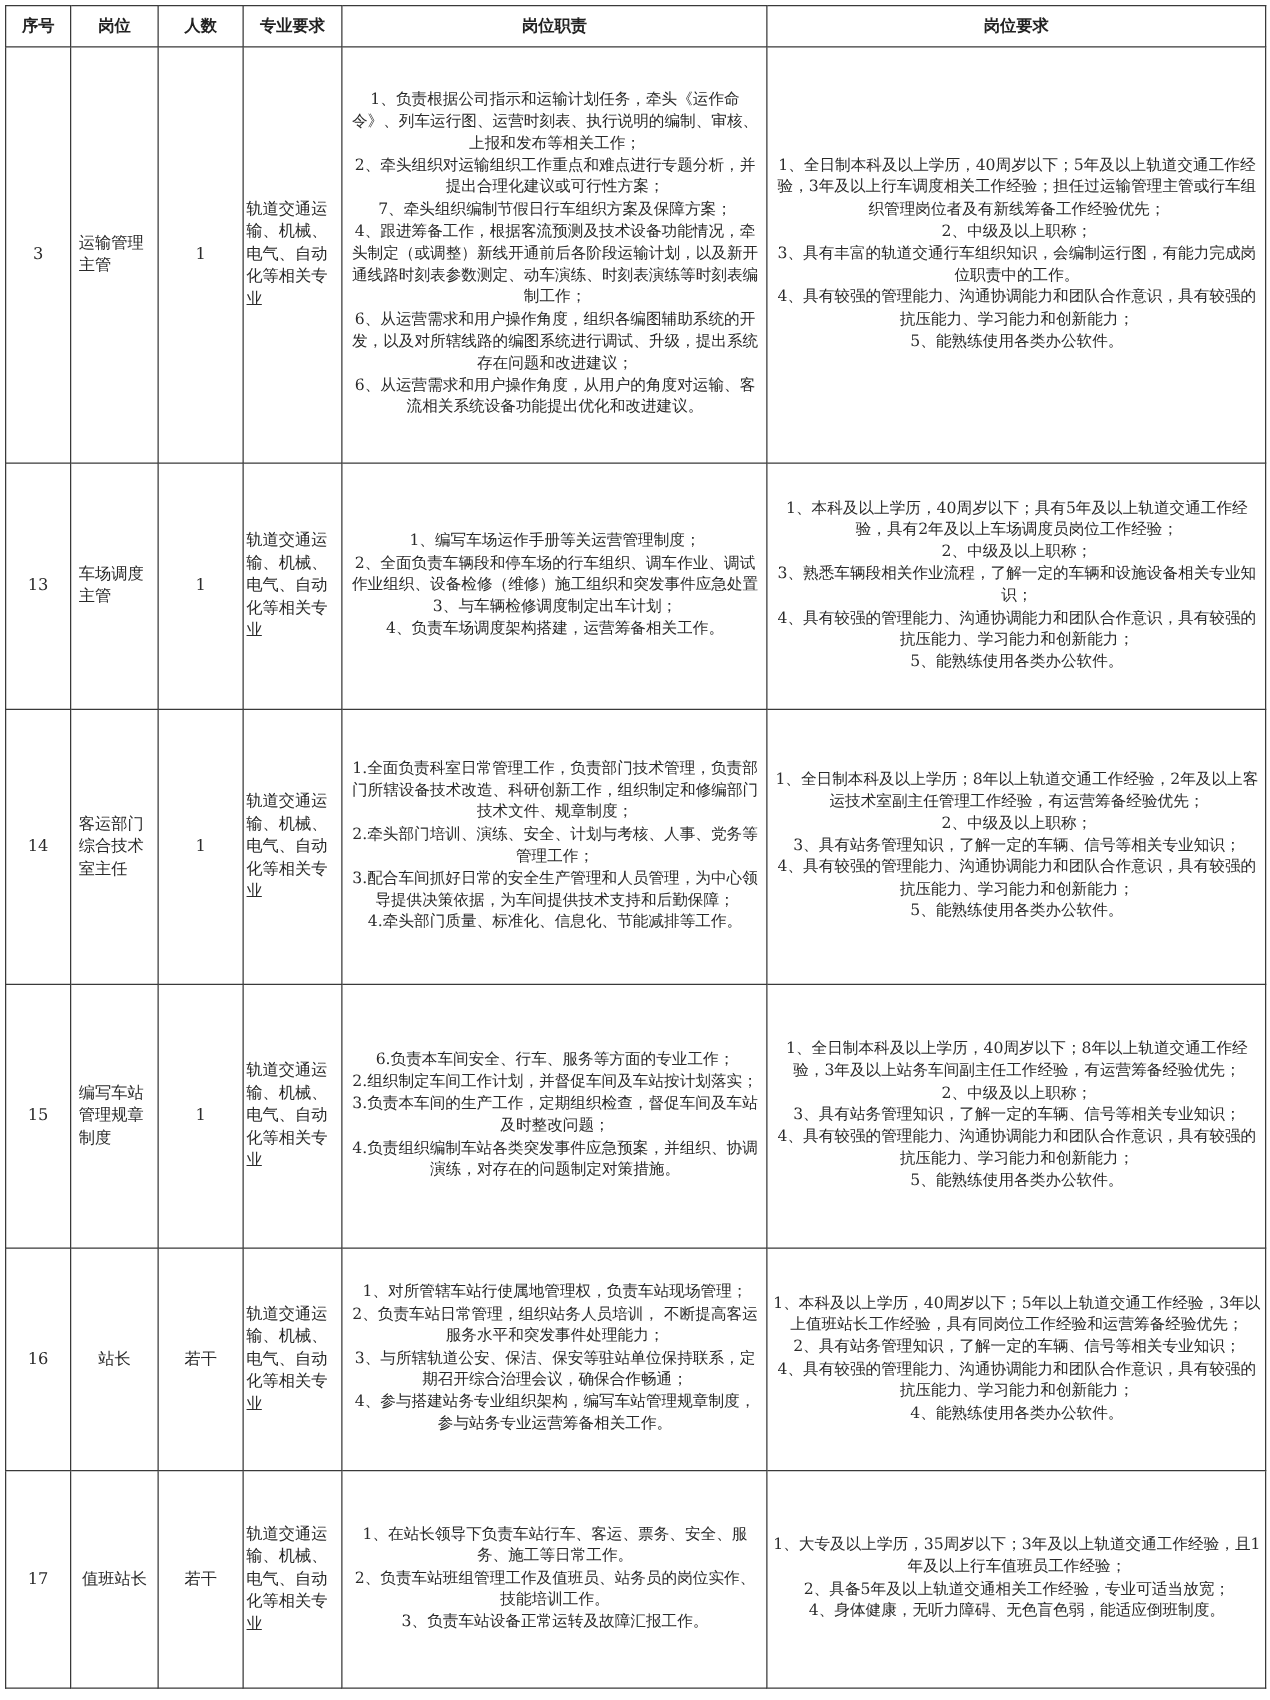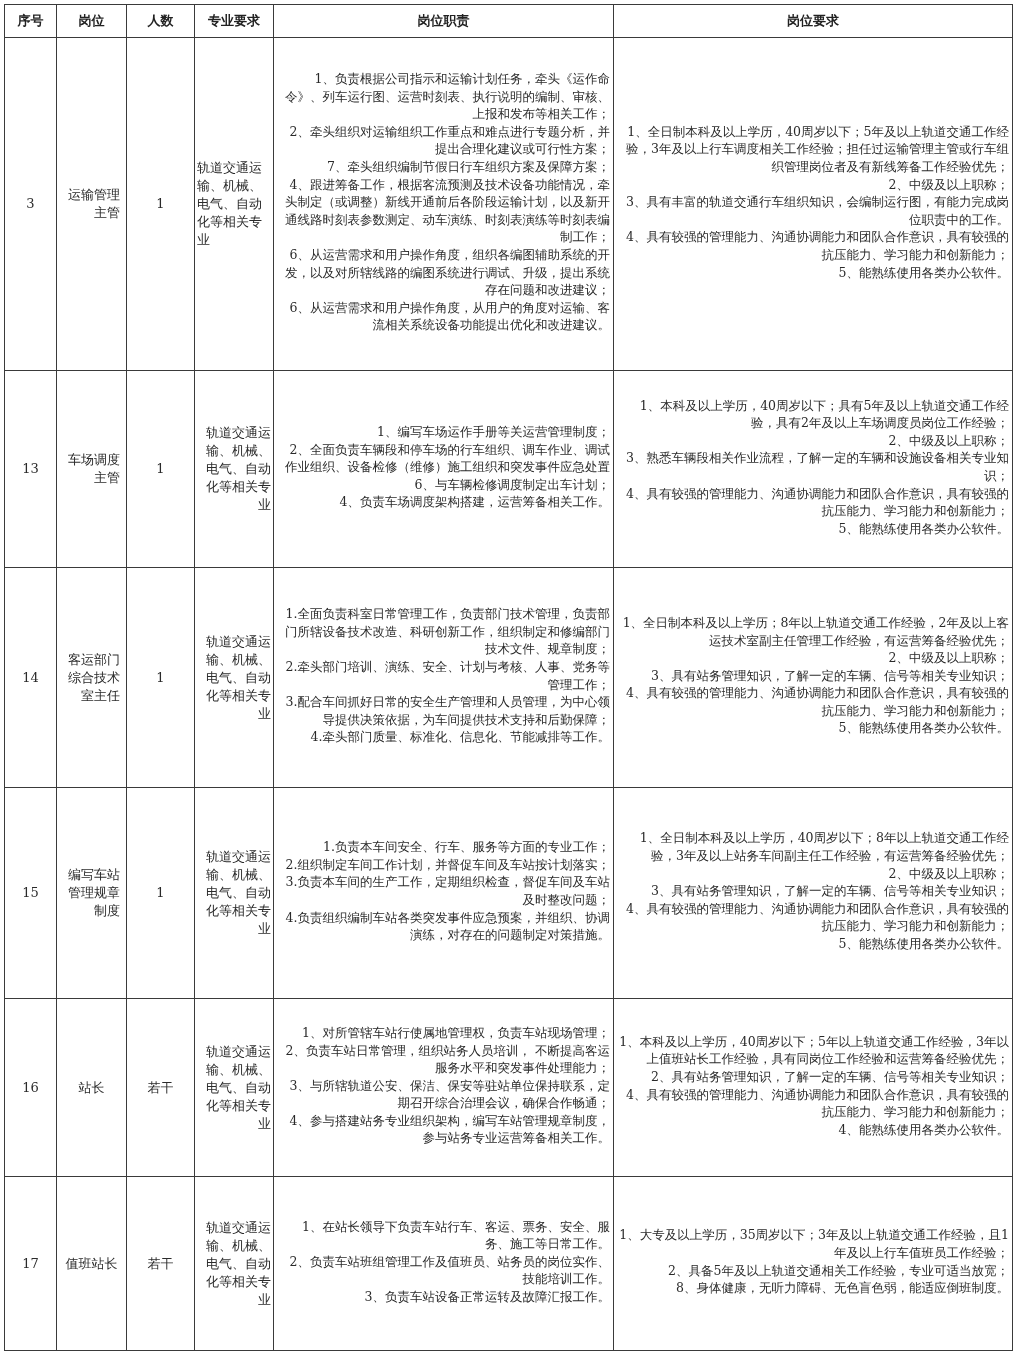--- a/index.html
+++ b/index.html
@@ -3,23 +3,23 @@
 <meta charset="utf-8">
 <style>
   html, body { margin: 0; padding: 0; background: #ffffff; }
   body { width: 1016px; height: 1360px; position: relative; overflow: hidden;
          font-family: "DejaVu Serif", "Liberation Serif", serif; color: #2a2a2a; }
   table.jobs { position: absolute; left: 4px; top: 4px; border-collapse: collapse;
                table-layout: fixed; width: 1008px; }
   table.jobs td, table.jobs th { border: 1.5px solid #3a3a3a; padding: 0; vertical-align: middle; }
   table.jobs th { height: 32px; font-size: 13px; font-weight: bold; color: #222; }
   .c-no, .c-title, .c-count, .c-major { text-align: center; font-size: 13px; line-height: 18px; }
-  .c-title .inner, .c-major .inner { display: inline-block; text-align: right; padding: 0 6px; }
+  .c-title .inner, .c-major .inner { display: inline-block; text-align: left; padding: 0 6px; }
   .c-major .inner { padding: 0 2px; }
-  .c-duty, .c-req { font-size: 12.5px; line-height: 17.6px; text-align: right; padding: 2px 3px 6px 4px !important; vertical-align: middle; }
+  .c-duty, .c-req { font-size: 12.5px; line-height: 17.6px; text-align: center; padding: 2px 3px 6px 4px !important; vertical-align: middle; }
   .c-duty .line, .c-req .line { display: block; white-space: normal; word-break: break-all; }
   .r12 { height: 333px; } .r13 { height: 197px; } .r14 { height: 220px; }
   .r15 { height: 211px; } .r16 { height: 178px; } .r17 { height: 174px; }
 </style>
 </head>
 <body>
 
 <table class="jobs">
   <colgroup>
     <col style="width:52px">
@@ -64,21 +64,21 @@
     </tr>
 
     <tr class="r13">
       <td class="c-no">13</td>
       <td class="c-title"><span class="inner">车场调度主管</span></td>
       <td class="c-count">1</td>
       <td class="c-major"><span class="inner">轨道交通运输、机械、电气、自动化等相关专业</span></td>
       <td class="c-duty">
         <span class="line">1、编写车场运作手册等关运营管理制度；</span>
         <span class="line">2、全面负责车辆段和停车场的行车组织、调车作业、调试作业组织、设备检修（维修）施工组织和突发事件应急处置</span>
-        <span class="line">6、与车辆检修调度制定出车计划；</span>
+        <span class="line">3、与车辆检修调度制定出车计划；</span>
         <span class="line">4、负责车场调度架构搭建，运营筹备相关工作。</span>
       </td>
       <td class="c-req">
         <span class="line">1、本科及以上学历，40周岁以下；具有5年及以上轨道交通工作经验，具有2年及以上车场调度员岗位工作经验；</span>
         <span class="line">2、中级及以上职称；</span>
         <span class="line">3、熟悉车辆段相关作业流程，了解一定的车辆和设施设备相关专业知识；</span>
         <span class="line">4、具有较强的管理能力、沟通协调能力和团队合作意识，具有较强的抗压能力、学习能力和创新能力；</span>
         <span class="line">5、能熟练使用各类办公软件。</span>
       </td>
     </tr>
@@ -102,21 +102,21 @@
         <span class="line">5、能熟练使用各类办公软件。</span>
       </td>
     </tr>
 
     <tr class="r15">
       <td class="c-no">15</td>
       <td class="c-title"><span class="inner">编写车站管理规章制度</span></td>
       <td class="c-count">1</td>
       <td class="c-major"><span class="inner">轨道交通运输、机械、电气、自动化等相关专业</span></td>
       <td class="c-duty">
-        <span class="line">1.负责本车间安全、行车、服务等方面的专业工作；</span>
+        <span class="line">6.负责本车间安全、行车、服务等方面的专业工作；</span>
         <span class="line">2.组织制定车间工作计划，并督促车间及车站按计划落实；</span>
         <span class="line">3.负责本车间的生产工作，定期组织检查，督促车间及车站及时整改问题；</span>
         <span class="line">4.负责组织编制车站各类突发事件应急预案，并组织、协调演练，对存在的问题制定对策措施。</span>
       </td>
       <td class="c-req">
         <span class="line">1、全日制本科及以上学历，40周岁以下；8年以上轨道交通工作经验，3年及以上站务车间副主任工作经验，有运营筹备经验优先；</span>
         <span class="line">2、中级及以上职称；</span>
         <span class="line">3、具有站务管理知识，了解一定的车辆、信号等相关专业知识；</span>
         <span class="line">4、具有较强的管理能力、沟通协调能力和团队合作意识，具有较强的抗压能力、学习能力和创新能力；</span>
         <span class="line">5、能熟练使用各类办公软件。</span>
@@ -148,17 +148,17 @@
       <td class="c-count">若干</td>
       <td class="c-major"><span class="inner">轨道交通运输、机械、电气、自动化等相关专业</span></td>
       <td class="c-duty">
         <span class="line">1、在站长领导下负责车站行车、客运、票务、安全、服务、施工等日常工作。</span>
         <span class="line">2、负责车站班组管理工作及值班员、站务员的岗位实作、技能培训工作。</span>
         <span class="line">3、负责车站设备正常运转及故障汇报工作。</span>
       </td>
       <td class="c-req">
         <span class="line">1、大专及以上学历，35周岁以下；3年及以上轨道交通工作经验，且1年及以上行车值班员工作经验；</span>
         <span class="line">2、具备5年及以上轨道交通相关工作经验，专业可适当放宽；</span>
-        <span class="line">8、身体健康，无听力障碍、无色盲色弱，能适应倒班制度。</span>
+        <span class="line">4、身体健康，无听力障碍、无色盲色弱，能适应倒班制度。</span>
       </td>
     </tr>
   </tbody>
 </table>
 
 </body></html>

